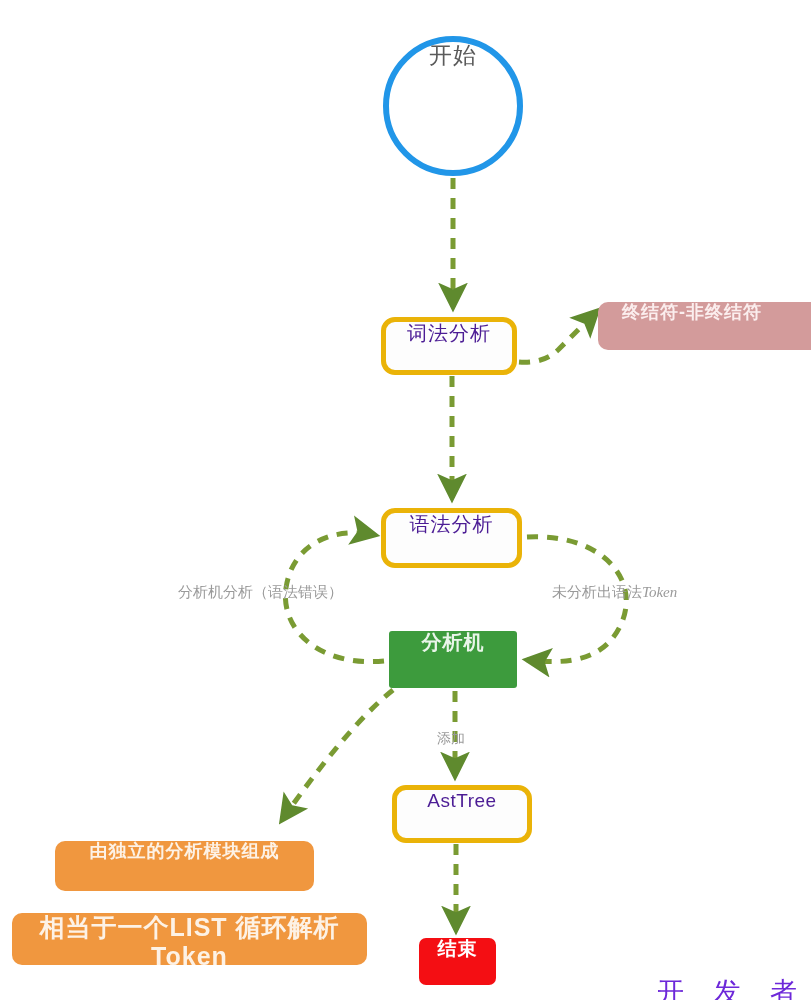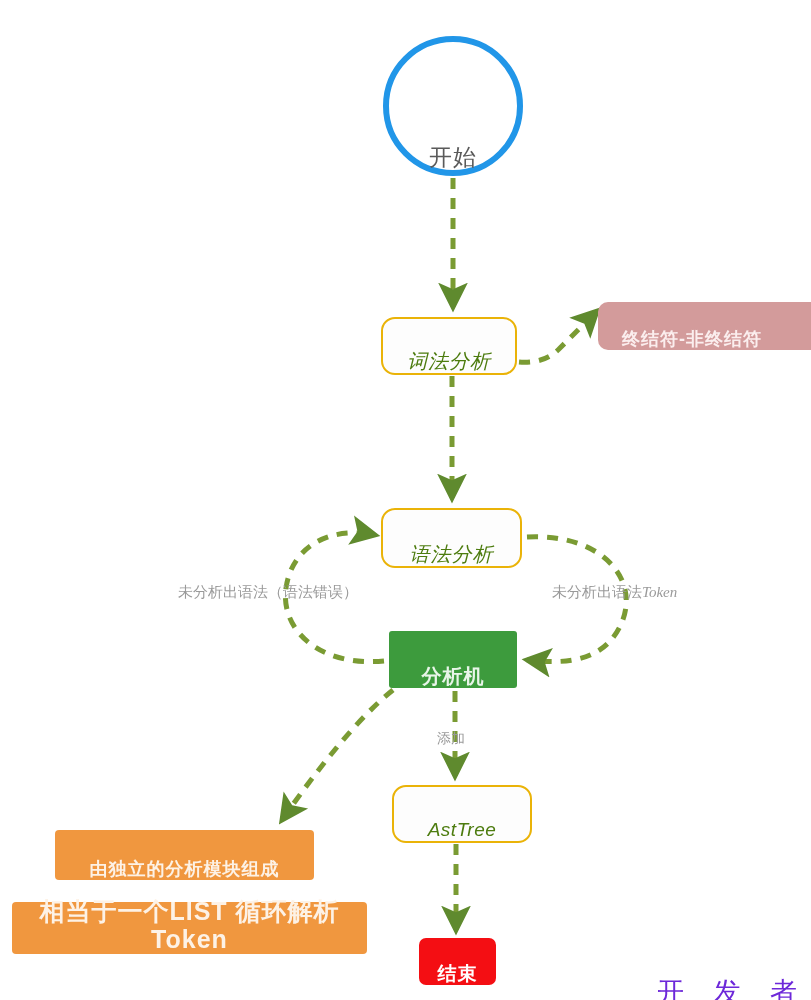--- a/index.html
+++ b/index.html
@@ -21,21 +21,21 @@
     position: absolute;
     left: 0;
     top: 0;
     width: 811px;
     height: 1000px;
   }
   .node {
     position: absolute;
     box-sizing: border-box;
     display: flex;
-    align-items: flex-end;
+    align-items: flex-start;
     justify-content: center;
     text-align: center;
     line-height: 1.15;
   }
 
   
   .node-start {
     left: 383px;
     top: 36px;
     width: 140px;
@@ -43,27 +43,26 @@
     border-radius: 50%;
     border: 6px solid #2196e8;
     background: #ffffff;
     color: #5a5a5a;
     font-size: 23px;
     letter-spacing: 1px;
   }
 
   
   .node-grey {
-    border: 2px solid #eab308;
+    border: 5px solid #eab308;
     background: #fdfdfd;
     border-radius: 14px;
-    color: #4d7c0f;
+    color: #4c1d95;
     font-size: 20px;
     letter-spacing: 1px;
-    font-style: italic;
   }
   .node-lex   { left: 381px; top: 317px; width: 136px; height: 58px; }
   .node-parse { left: 381px; top: 508px; width: 141px; height: 60px; }
   .node-ast   { left: 392px; top: 785px; width: 140px; height: 58px; font-size: 19px; letter-spacing: 0.5px;}
 
   
   .node-green {
     left: 389px;
     top: 631px;
     width: 128px;
@@ -104,22 +103,23 @@
     letter-spacing: 1px;
     justify-content: flex-start;
     padding-left: 24px;
   }
 
   
   .node-orange {
     background: #f0973f;
     color: #fdf2e6;
     font-weight: 700;
-    border-radius: 4px;
-    letter-spacing: 1px;
+    border-radius: 10px;
+    letter-spacing: 1px;
+    margin-top: 11px;
   }
   .node-orange-1 {
     left: 55px;
     top: 830px;
     width: 259px;
     height: 50px;
     font-size: 18px;
   }
   .node-orange-2 {
     left: 12px;
@@ -237,21 +237,21 @@
   </div>
 
   <div class="node node-orange node-orange-1">
     <span>由独立的分析模块组成</span>
   </div>
 
   <div class="node node-orange node-orange-2">
     <span>相当于一个LIST 循环解析Token</span>
   </div>
 
-  <div class="edge-label label-err">未分析出语法（语法错误）</div>
+  <div class="edge-label label-err">分析机分析（语法错误）</div>
 
   <div class="edge-label label-token">
     <span>未分析出语法</span><span class="lat">Token</span>
   </div>
 
   <div class="edge-label label-add">添加</div>
 
   <div class="watermark">
     <div class="wm-cn">开 发 者</div>
   </div>

